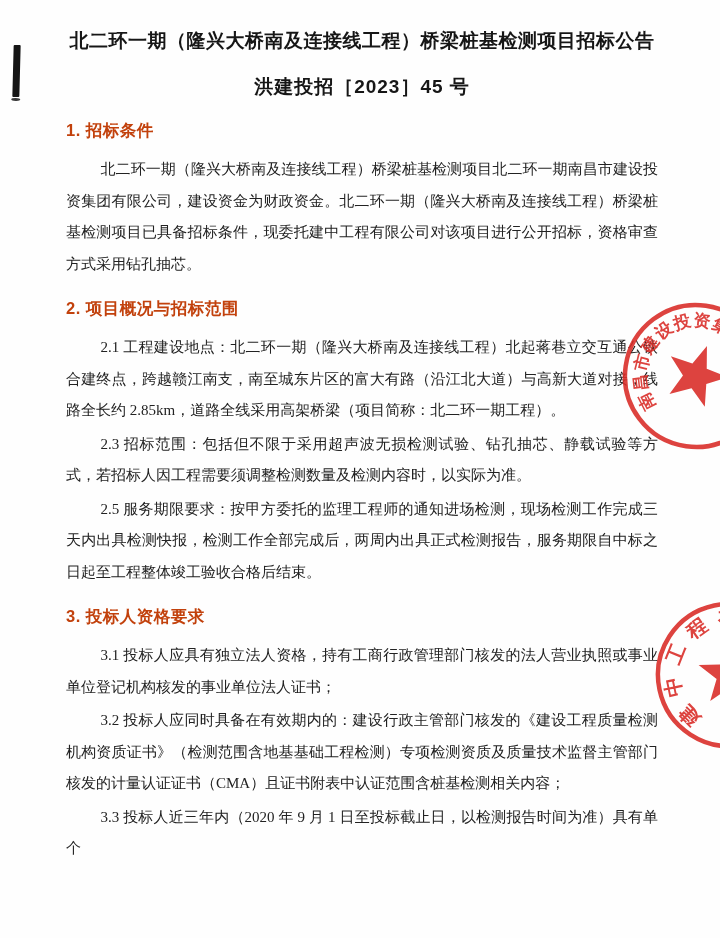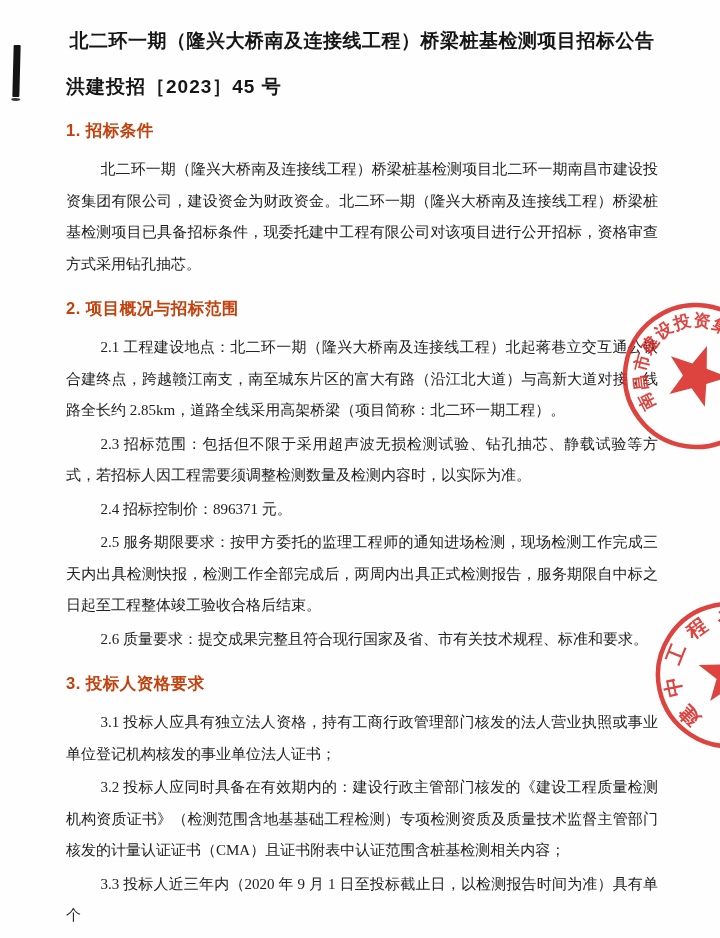--- a/index.html
+++ b/index.html
@@ -26,20 +26,21 @@
     font-weight: 700;
     text-align: center;
     color: #161616;
     letter-spacing: 0.5px;
   }
   .doc-number {
     font-family: "Liberation Sans", "DejaVu Sans", sans-serif;
     font-size: 19px;
     line-height: 30px;
     font-weight: 700;
+    text-align: center;
     color: #161616;
     margin-top: 16px;
     letter-spacing: 1px;
   }
   .section-heading {
     font-family: Liberation Sans, sans-serif;
     font-size: 16.5px;
     line-height: 24px;
     font-weight: 700;
     color: #c2410c;
@@ -104,23 +105,21 @@
 
   <div class="content">
     <h1 class="title">北二环一期（隆兴大桥南及连接线工程）桥梁桩基检测项目招标公告</h1>
     <div class="doc-number">洪建投招［2023］45 号</div>
     <div id="doc-body">
         <div class="section-heading">1. 招标条件</div>
         <p class="para"><span class="u">北二环一期（隆兴大桥南及连接线工程）桥梁桩基检测项目</span><span>北二环一期</span><span class="u">南昌市建设投资集团有限公司</span><span>，建设资金为财政资金。</span><span class="u">北二环一期（隆兴大桥南及连接线工程）桥梁桩基检测项目</span><span>已具备招标条件，现委托</span><span class="u">建中工程有限公司</span><span>对该项目进行公开招标，资格审查方式采用</span><span class="u">钻孔抽芯</span><span>。</span></p>
         <div class="section-heading">2. 项目概况与招标范围</div>
         <p class="para"><span>2.1 工程建设地点：北二环一期（隆兴大桥南及连接线工程）北起蒋巷立交互通公铁合建终点，跨越赣江南支，南至城东片区的富大有路（沿江北大道）与高新大道对接，线路全长约 2.85km，道路全线采用高架桥梁（项目简称：北二环一期工程）。</span></p>
         <p class="para"><span>2.3 招标范围：包括但不限于采用超声波无损检测试验、钻孔抽芯、静载试验等方式，若招标人因工程需要须调整检测数量及检测内容时，以实际为准。</span></p>
-        <p class="para"><span>2.4 招标控制价：896371 元。</span></p>
         <p class="para"><span>2.5 服务期限要求：按甲方委托的监理工程师的通知进场检测，现场检测工作完成三天内出具检测快报，检测工作全部完成后，两周内出具正式检测报告，服务期限自中标之日起至工程整体竣工验收合格后结束。</span></p>
-        <p class="para"><span>2.6 质量要求：提交成果完整且符合现行国家及省、市有关技术规程、标准和要求。</span></p>
         <div class="section-heading">3. 投标人资格要求</div>
         <p class="para"><span>3.1 投标人应具有独立法人资格，持有工商行政管理部门核发的法人营业执照或事业单位登记机构核发的事业单位法人证书；</span></p>
         <p class="para"><span>3.2 投标人应同时具备在有效期内的：建设行政主管部门核发的《建设工程质量检测机构资质证书》（检测范围含地基基础工程检测）专项检测资质及质量技术监督主管部门核发的计量认证证书（CMA）且证书附表中认证范围含桩基检测相关内容；</span></p>
         <p class="para"><span>3.3 投标人近三年内（2020 年 9 月 1 日至投标截止日，以检测报告时间为准）具有单个</span></p>
       </div>
   </div>
 
   <svg class="stamp stamp-1" width="200" height="200" viewBox="0 0 200 200" aria-hidden="true">
     <circle cx="100" cy="100" r="71"></circle>
     <polygon points="100,68 107.6,89.5 130.4,90.1 112.4,104 118.8,125.9 100,113 81.2,125.9 87.6,104 69.6,90.1 92.4,89.5" transform="rotate(12 100 100)"></polygon>

